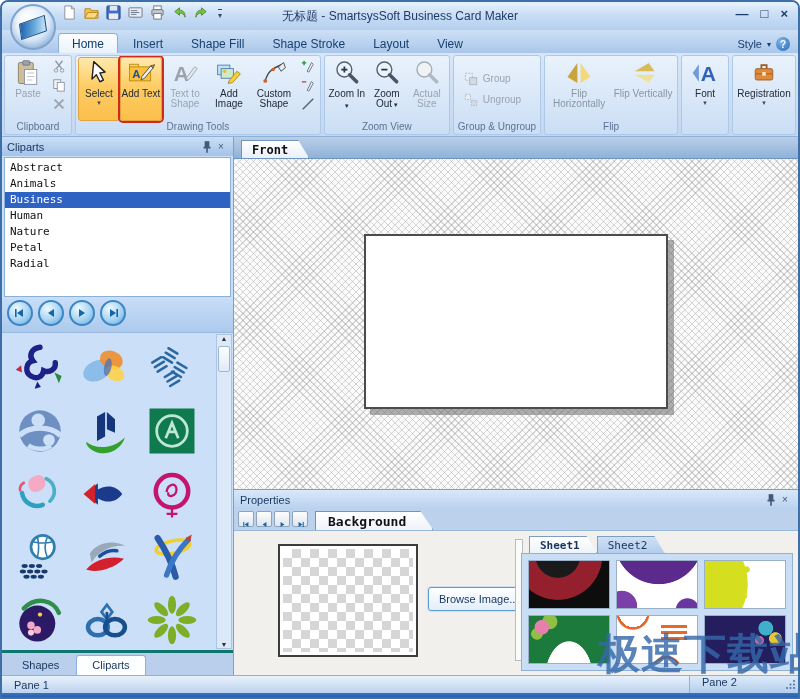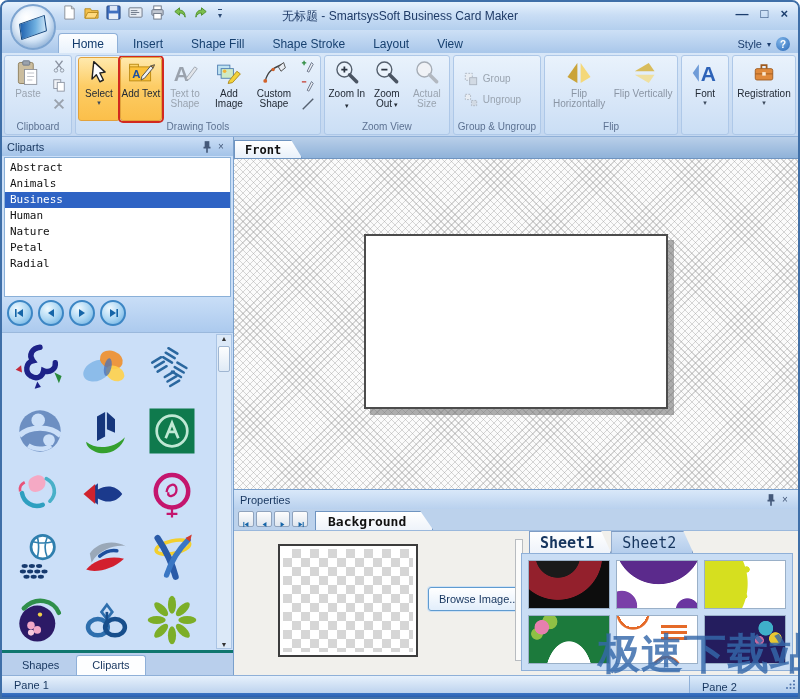--- a/index.html
+++ b/index.html
@@ -84,21 +84,21 @@
            border-radius:2px;margin-top:4px;}
   .vscroll .sp{flex:1;}
   .btabs{height:22px;flex:0 0 22px;background:#b9cfec;border-top:3px solid #0f766e;display:flex;
          align-items:flex-end;padding-left:5px;gap:2px;}
   .btab{font-size:11px;color:#16355e;padding:3px 15px 4px;border-radius:3px 3px 0 0;}
   .btab.active{background:#fdfeff;border:1px solid #8fb0d8;border-bottom:none;}
   
   .right-col{flex:1;display:flex;flex-direction:column;min-width:0;min-height:0;}
   .canvas-area{flex:1;display:flex;flex-direction:column;min-height:0;}
   .front-strip{height:21px;flex:0 0 21px;background:linear-gradient(#b9cfe9,#8fb2d9);display:flex;
-               align-items:flex-end;text-align:center;}
+               align-items:flex-end;padding-left:7px;text-align:center;}
   .front-tab{background:linear-gradient(#ffffff,#e8f0fa);border:1px solid #6f94c0;border-bottom:none;
              padding:2px 20px 1px 10px;font-family:"DejaVu Sans Mono","Liberation Mono",monospace;
              font-weight:bold;font-size:12px;color:#111;
              clip-path:polygon(0 0,calc(100% - 11px) 0,100% 100%,0 100%);}
   .canvas-surface{flex:1;position:relative;border-top:1px solid #6f94c0;
      background:
        repeating-linear-gradient(45deg,rgba(150,150,150,.38) 0 1px,transparent 1px 5px),
        repeating-linear-gradient(135deg,rgba(150,150,150,.38) 0 1px,transparent 1px 5px),
        #fbfbfb;}
   .card{position:absolute;left:130px;top:75px;width:300px;height:171px;background:#fff;
@@ -123,21 +123,21 @@
   .preview{position:absolute;left:44px;top:13px;width:130px;height:103px;border:2px solid #3c3c3c;
            background:#fff;padding:3px;}
   .checker{width:100%;height:100%;
      background:conic-gradient(#d6d6d6 25%,#fff 25% 50%,#d6d6d6 50% 75%,#fff 75%) 0 0/18px 18px;}
   .browse-btn{position:absolute;left:194px;top:56px;padding:5px 10px;font-size:11px;color:#16355e;
               border:1px solid #5f9bd0;border-radius:3px;background:linear-gradient(#ffffff,#e2eefb);
               box-shadow:0 0 0 1px #cfe2f4;}
   .mini-split{position:absolute;left:281px;top:8px;width:6px;height:120px;background:#fbfbfa;border:1px solid #b8bcc0;}
   .sheets{position:absolute;left:287px;top:2px;right:5px;bottom:4px;display:flex;flex-direction:column;}
   .sheet-tabs{height:20px;flex:0 0 20px;display:flex;align-items:flex-end;padding-left:8px;}
-  .sheet-tab{font-family:"DejaVu Sans Mono","Liberation Mono",monospace;font-size:15px;color:#16355e;
+  .sheet-tab{font-family:"DejaVu Sans Mono","Liberation Mono",monospace;font-size:11px;color:#16355e;
              padding:2px 16px 1px 10px;border:1px solid #7e9cc4;border-bottom:none;
              background:linear-gradient(#cfe0f4,#b4cdec);clip-path:polygon(0 0,calc(100% - 10px) 0,100% 100%,0 100%);}
   .sheet-tab.active{background:linear-gradient(#ffffff,#eef3fa);font-weight:bold;position:relative;z-index:2;}
   .sheet-box{flex:1;border:1px solid #8fb0d8;background:#c9ddf4;padding:6px;display:grid;
              grid-template-columns:repeat(3,1fr);grid-auto-rows:1fr;gap:6px;min-height:0;}
   .thumb{border:1px solid #9ab0c8;min-height:0;}
   .th-black-red-arc{background:radial-gradient(circle at 36% -12%,#1a1a1a 0 30%,#93202c 31% 60%,#0d0d0d 61%);}
   .th-purple-dots{background:
      radial-gradient(circle at 52% -45%,#5b2a8c 0 55%,transparent 56%),
      radial-gradient(circle at 6% 96%,#7a3fa8 0 17%,transparent 18%),
@@ -157,21 +157,21 @@
      radial-gradient(circle at 62% 118%,transparent 0 13px,#e57030 13px 15px,transparent 16px),#fff;}
   .th-navy-flower{background:
      radial-gradient(circle at 76% 26%,#3fb0c9 0 10%,transparent 11%),
      radial-gradient(circle at 88% 48%,#e8c832 0 8%,transparent 9%),
      radial-gradient(circle at 68% 52%,#c76a9e 0 7%,transparent 8%),#241d5e;}
   
   .statusbar{height:17px;flex:0 0 17px;background:linear-gradient(#e7f1fc,#bdd3ee);border-top:1px solid #8fb0d8;
              position:relative;display:flex;align-items:center;font-size:11px;color:#16355e;}
   .pane1{padding-left:12px;}
   .pane2-seg{position:absolute;right:0;top:0;bottom:0;width:96px;border-left:1px solid #8fb0d8;
-             background:linear-gradient(#dcebfa,#b3cdec);display:flex;align-items:flex-end;padding-left:12px;}
+             background:linear-gradient(#dcebfa,#b3cdec);display:flex;align-items:flex-start;padding-left:12px;}
   .grip{position:absolute;right:2px;bottom:2px;}
   .bottom-strip{height:4px;flex:0 0 4px;background:linear-gradient(#3a74c4,#2a5fb0);}
   
   .watermark{position:absolute;left:598px;top:626px;z-index:60;font-size:42px;font-weight:bold;
              color:rgba(52,104,170,.82);letter-spacing:1px;white-space:nowrap;
              font-family:"DejaVu Sans",sans-serif;pointer-events:none;}
 </style>
 </head>
 <body>
 

